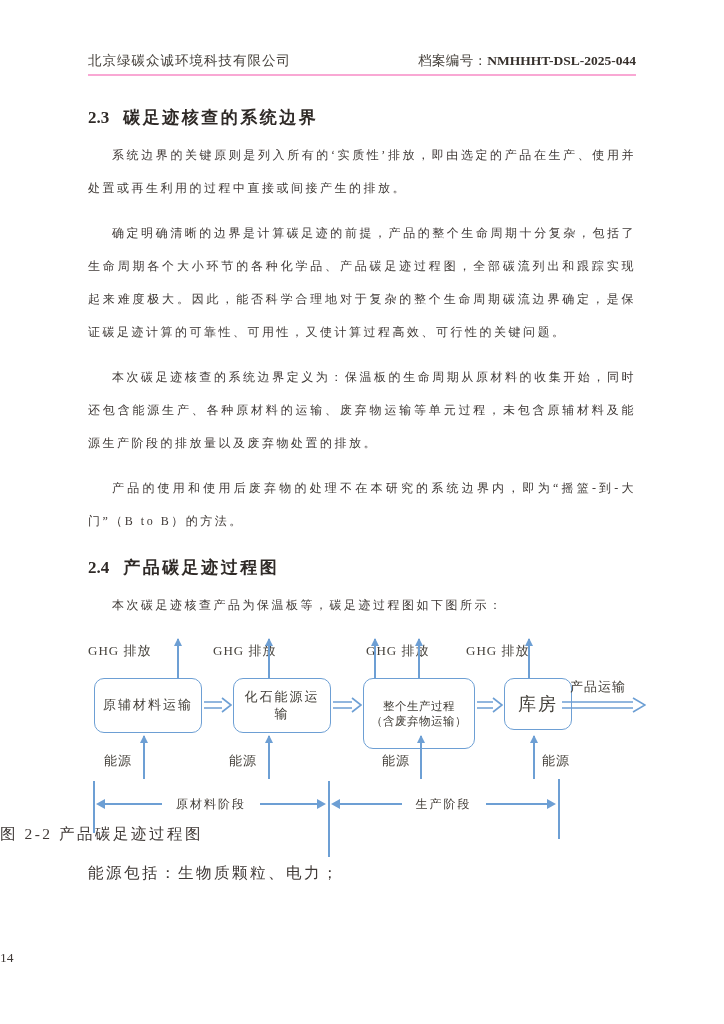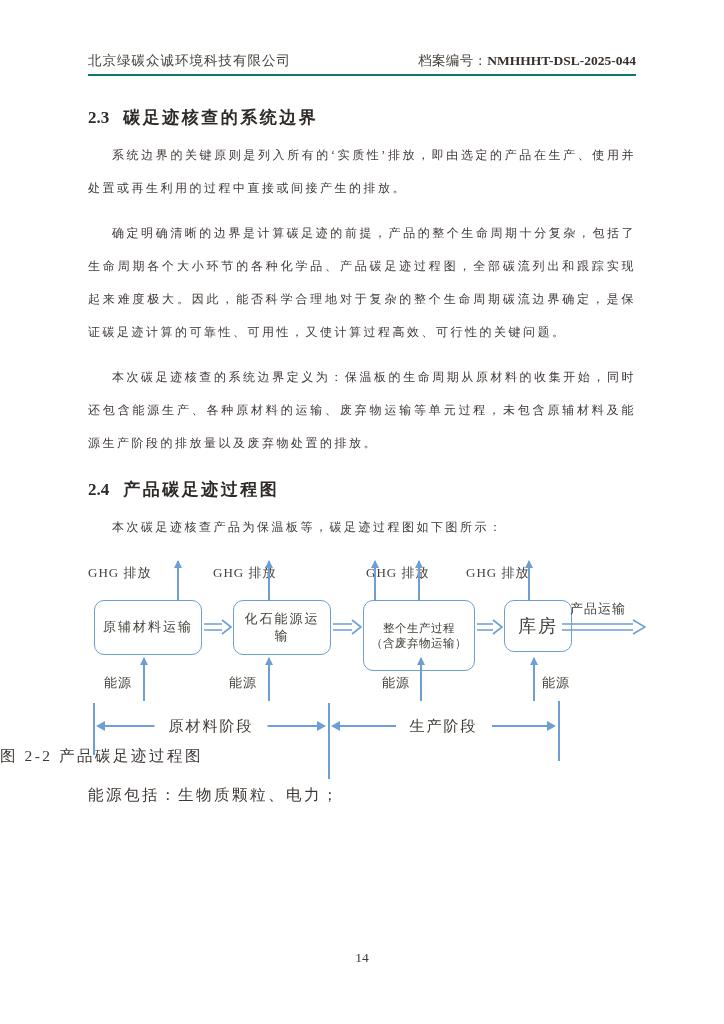--- a/index.html
+++ b/index.html
@@ -6,21 +6,21 @@
   body{
     width:724px;height:1024px;position:relative;overflow:hidden;
     font-family:"Liberation Serif","DejaVu Serif",serif;
     color:#3f3936;
   }
   .page{padding:0 88px;}
 
   
   .hdr{
     display:flex;justify-content:space-between;align-items:flex-end;
-    padding-top:52px;padding-bottom:4px;border-bottom:2px solid #0f766e;
+    padding-top:52px;padding-bottom:4px;border-bottom:2px solid #f9a8d4;
     font-size:13.5px;letter-spacing:1px;color:#45403b;
   }
   .hdr .docnum{letter-spacing:0.3px;}
   .hdr .docnum b{font-weight:700;color:#36302c;letter-spacing:0;}
 
   
   h2.sec{
     font-size:17px;font-weight:700;color:#2f2a27;letter-spacing:2.5px;
     margin:30px 0 10px 0;
   }
@@ -58,52 +58,53 @@
     border-top:5px solid transparent;border-bottom:5px solid transparent;
     border-right:9px solid #6d9fd4;
   }
   .stage::after{
     content:"";position:absolute;right:0;top:3px;
     border-top:5px solid transparent;border-bottom:5px solid transparent;
     border-left:9px solid #6d9fd4;
   }
   .stage .slabel{
     position:absolute;left:50%;top:0;transform:translateX(-50%);
-    background:#fff;padding:0 14px;font-size:15px;line-height:16px;
+    background:#fff;padding:0 14px;font-size:12px;line-height:16px;
     white-space:nowrap;letter-spacing:2px;color:#413c36;
   }
   .caption{
     position:absolute;top:190px;left:0;width:100%;text-align:left;
     font-size:15.5px;letter-spacing:2.5px;color:#3f3936;
   }
   p.note{
     font-size:15.5px;letter-spacing:2.5px;margin:4px 0 0 0;color:#3f3936;
   }
   .pageno{
-    position:absolute;bottom:58px;left:0;width:724px;text-align:center;
+    position:absolute;bottom:58px;left:0;width:724px;
     font-size:13.5px;color:#3f3936;
   }
 </style>
 </head>
 <body>
 
 <div class="page">
 
   <div class="hdr">
     <span>北京绿碳众诚环境科技有限公司</span>
     <span class="docnum"><span>档案编号：</span><b>NMHHHT-DSL-2025-044</b></span>
   </div>
 
   <h2 class="sec">
     <span class="num">2.3</span><span>碳足迹核查的系统边界</span>
   </h2>
 
   <p class="body">系统边界的关键原则是列入所有的‘实质性’排放，即由选定的产品在生产、使用并处置或再生利用的过程中直接或间接产生的排放。</p>
   <p class="body">确定明确清晰的边界是计算碳足迹的前提，产品的整个生命周期十分复杂，包括了生命周期各个大小环节的各种化学品、产品碳足迹过程图，全部碳流列出和跟踪实现起来难度极大。因此，能否科学合理地对于复杂的整个生命周期碳流边界确定，是保证碳足迹计算的可靠性、可用性，又使计算过程高效、可行性的关键问题。</p>
   <p class="body">本次碳足迹核查的系统边界定义为：保温板的生命周期从原材料的收集开始，同时还包含能源生产、各种原材料的运输、废弃物运输等单元过程，未包含原辅材料及能源生产阶段的排放量以及废弃物处置的排放。</p>
+  <p class="body">产品的使用和使用后废弃物的处理不在本研究的系统边界内，即为“摇篮-到-大门”（B to B）的方法。</p>
 
   <h2 class="sec sec2">
     <span class="num">2.4</span><span>产品碳足迹过程图</span>
   </h2>
 
   <p class="body">本次碳足迹核查产品为保温板等，碳足迹过程图如下图所示：</p>
 
   <div class="diagram">
 
     <span class="dlabel" style="left:88px;top:8px;">GHG 排放</span>

